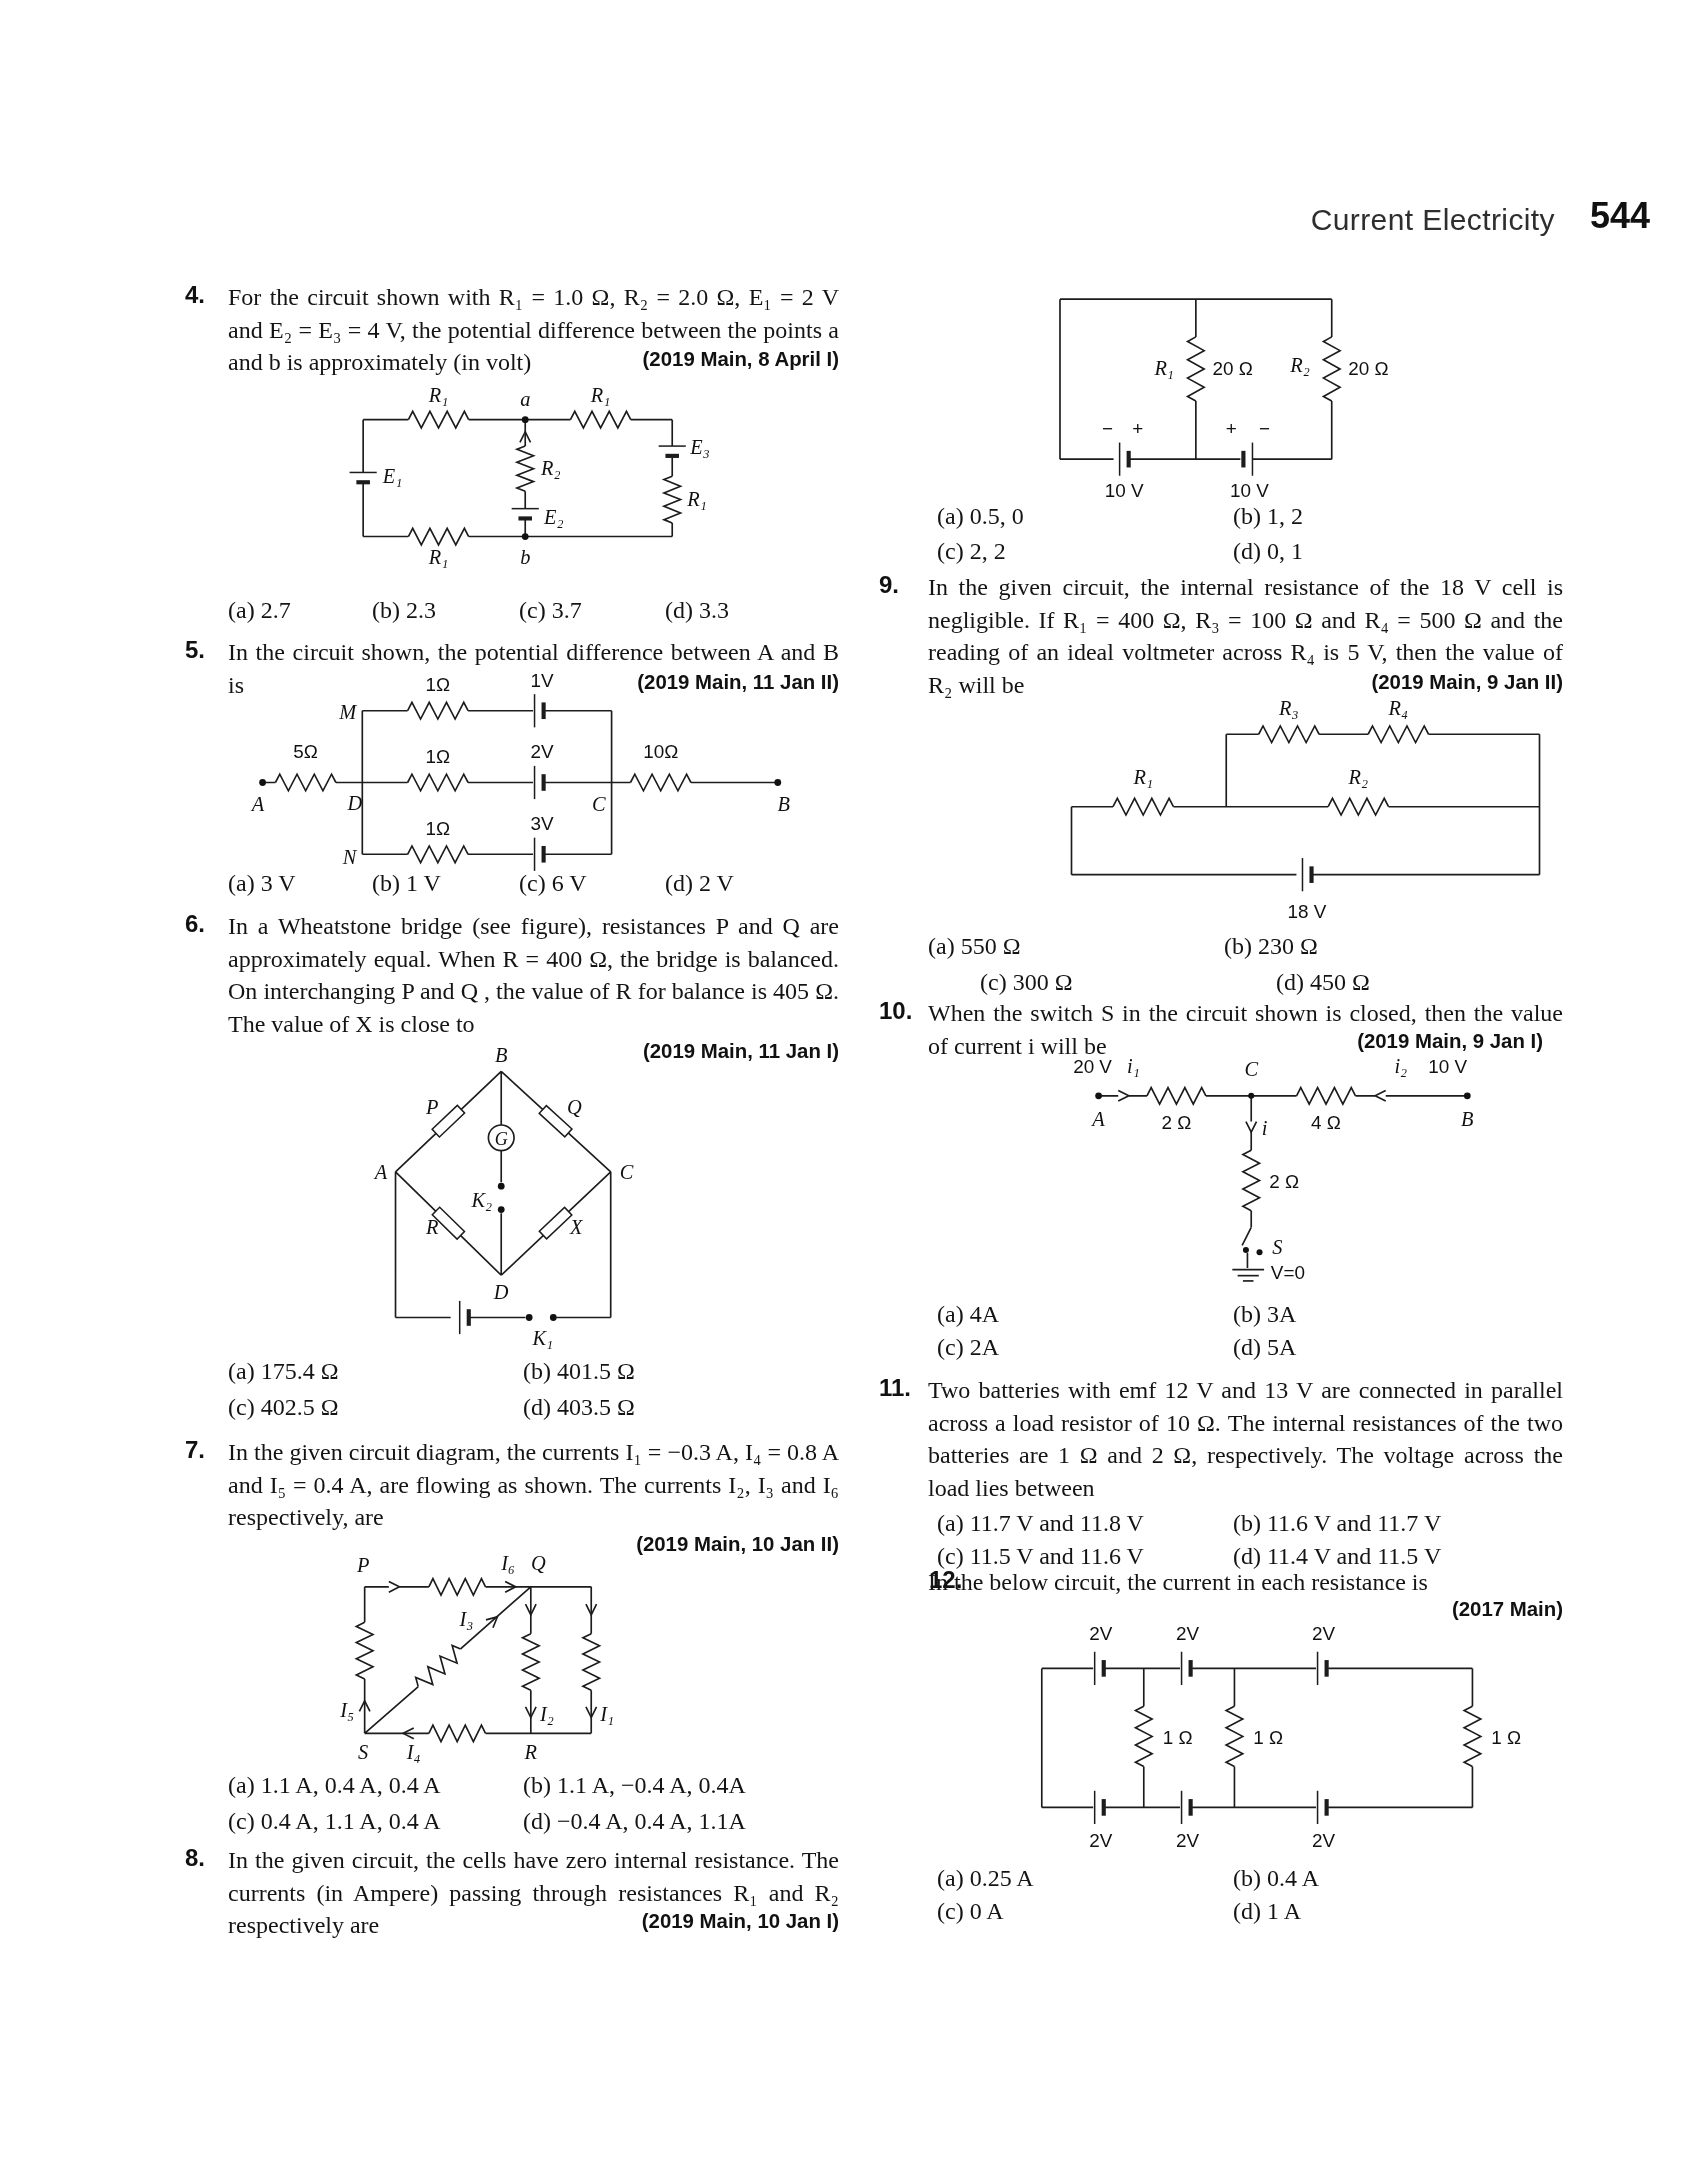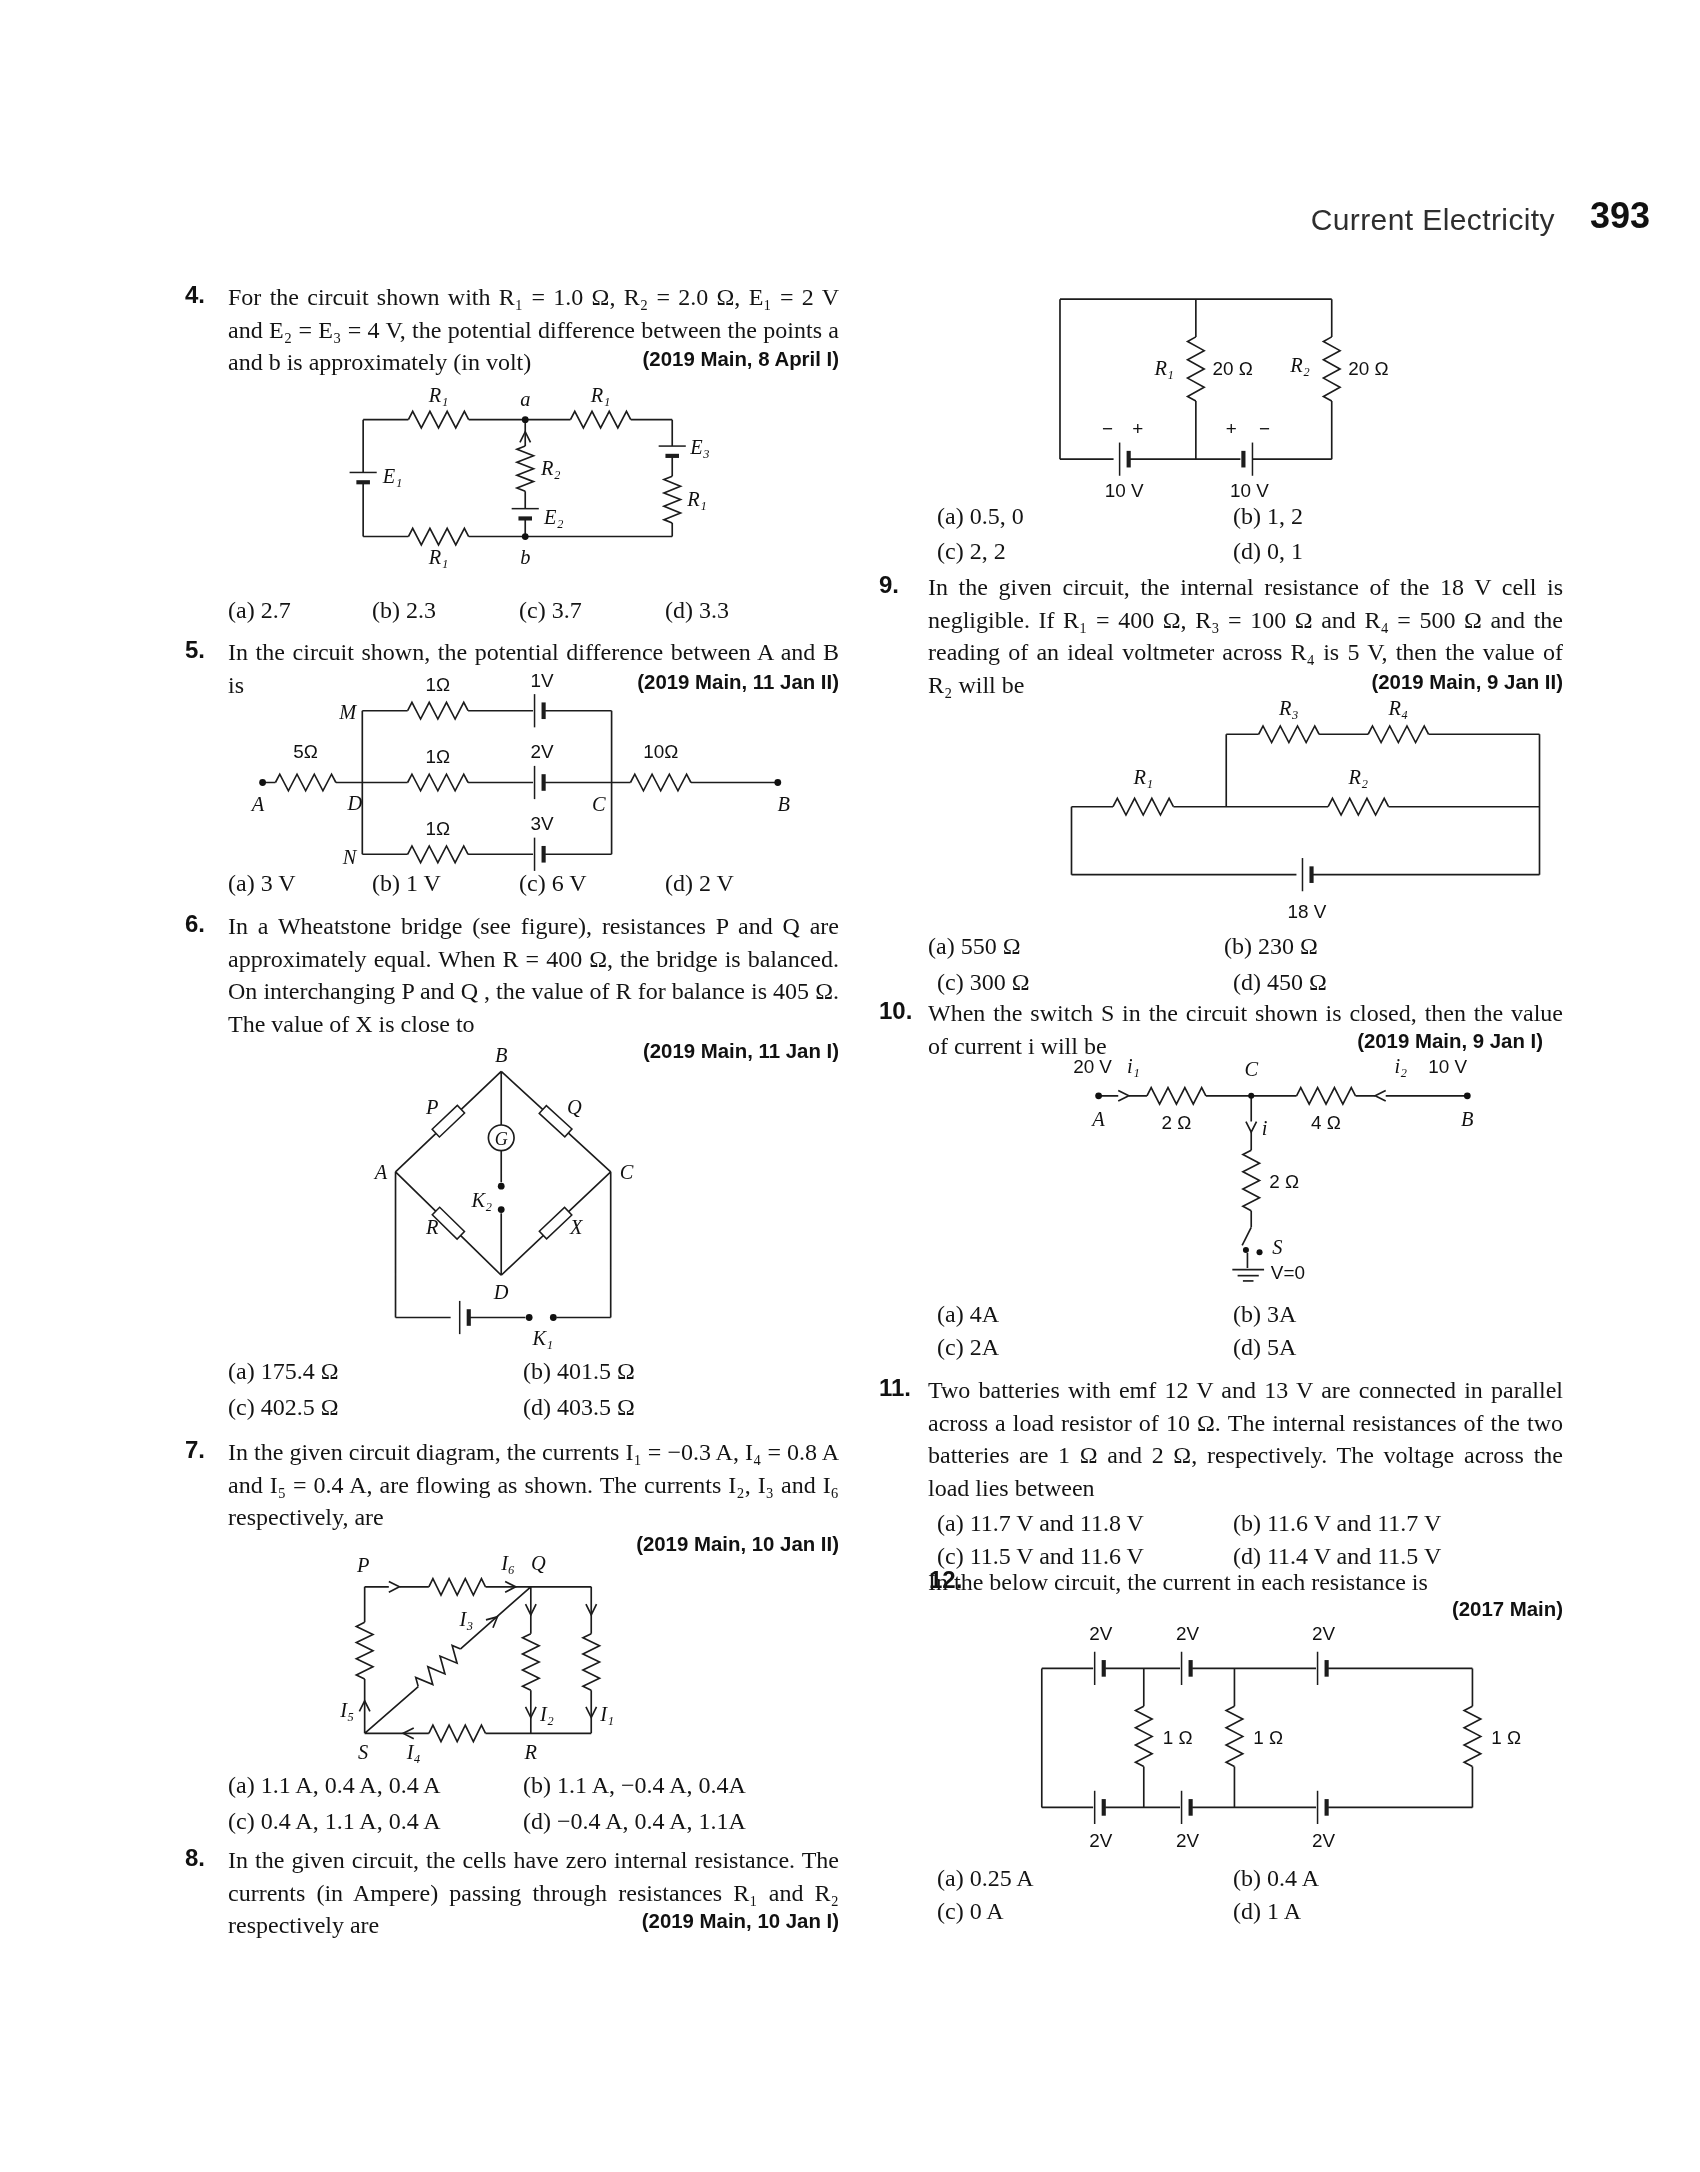--- a/index.html
+++ b/index.html
@@ -20,21 +20,21 @@
   .dot{fill:#111}
   .resbox{fill:#fff;stroke:#1c1c1c;stroke-width:2}
   .gcirc{fill:#fff;stroke:#1c1c1c;stroke-width:2.2}
   text.lbl{font:italic 27px "Liberation Serif",serif;fill:#111}
   text.val{font:25px "Liberation Sans",sans-serif;fill:#111}
 </style>
 </head>
 <body>
 
 <div class="hdr-title">Current Electricity</div>
-<div class="hdr-page">393</div>
+<div class="hdr-page">544</div>
 
 <div class="q-num" style="left:185px;top:281px">4.</div>
 <div class="q-text" style="left:228px;top:281px;width:611px">For the circuit shown with R₁ = 1.0 Ω, R₂ = 2.0 Ω, E₁ = 2 V and E₂ = E₃ = 4 V, the potential difference between the points a and b is approximately (in volt)</div>
 <div class="q-src src-abs" style="left:228px;top:348px;width:611px">(2019 Main, 8 April I)</div>
 
 <svg style="left:340px;top:382px" width="378" height="196" viewBox="0 0 500 260">
   <g>
     <path class="wire" d="M30,50H90 M170,50H305 M385,50H440 M30,50V120 M30,133V205 M245,50V85 M245,145V168 M245,181V205 M440,50V85 M440,98V125 M440,187V205 M30,205H90 M170,205H440"></path>
     <polyline class="wire" points="90,50 95.71428571428571,39 107.14285714285714,61 118.57142857142857,39 130,61 141.42857142857144,39 152.85714285714286,61 164.28571428571428,39 170,50"></polyline>
     <polyline class="wire" points="305,50 310.7142857142857,39 322.14285714285717,61 333.57142857142856,39 345,61 356.42857142857144,39 367.8571428571429,61 379.2857142857143,39 385,50"></polyline>
@@ -256,21 +256,21 @@
   <text class="lbl" x="400" y="118" text-anchor="middle">R₂</text>
   <text class="lbl" x="308" y="26" text-anchor="middle">R₃</text>
   <text class="lbl" x="453" y="26" text-anchor="middle">R₄</text>
   <text class="val" x="332" y="296" text-anchor="middle">18 V</text>
 </svg>
 
 <div class="optrow" style="left:928px;top:933px;width:626px">
   <span class="opt" style="left:0">(a)  550 Ω</span>
   <span class="opt" style="left:296px">(b)  230 Ω</span>
 </div>
-<div class="optrow" style="left:937px;top:969px;width:626px">
+<div class="optrow" style="left:980px;top:969px;width:626px">
   <span class="opt" style="left:0">(c)  300 Ω</span>
   <span class="opt" style="left:296px">(d)  450 Ω</span>
 </div>
 
 <div class="q-num" style="left:879px;top:997px">10.</div>
 <div class="q-text" style="left:928px;top:997px;width:635px">When the switch S in the circuit shown is closed, then the value of current i will be</div>
 <div class="q-src src-abs" style="left:908px;top:1030px;width:635px">(2019 Main, 9 Jan I)</div>
 
 <svg style="left:1047px;top:1052px" width="484" height="238" viewBox="0 0 640 315">
   <g>

